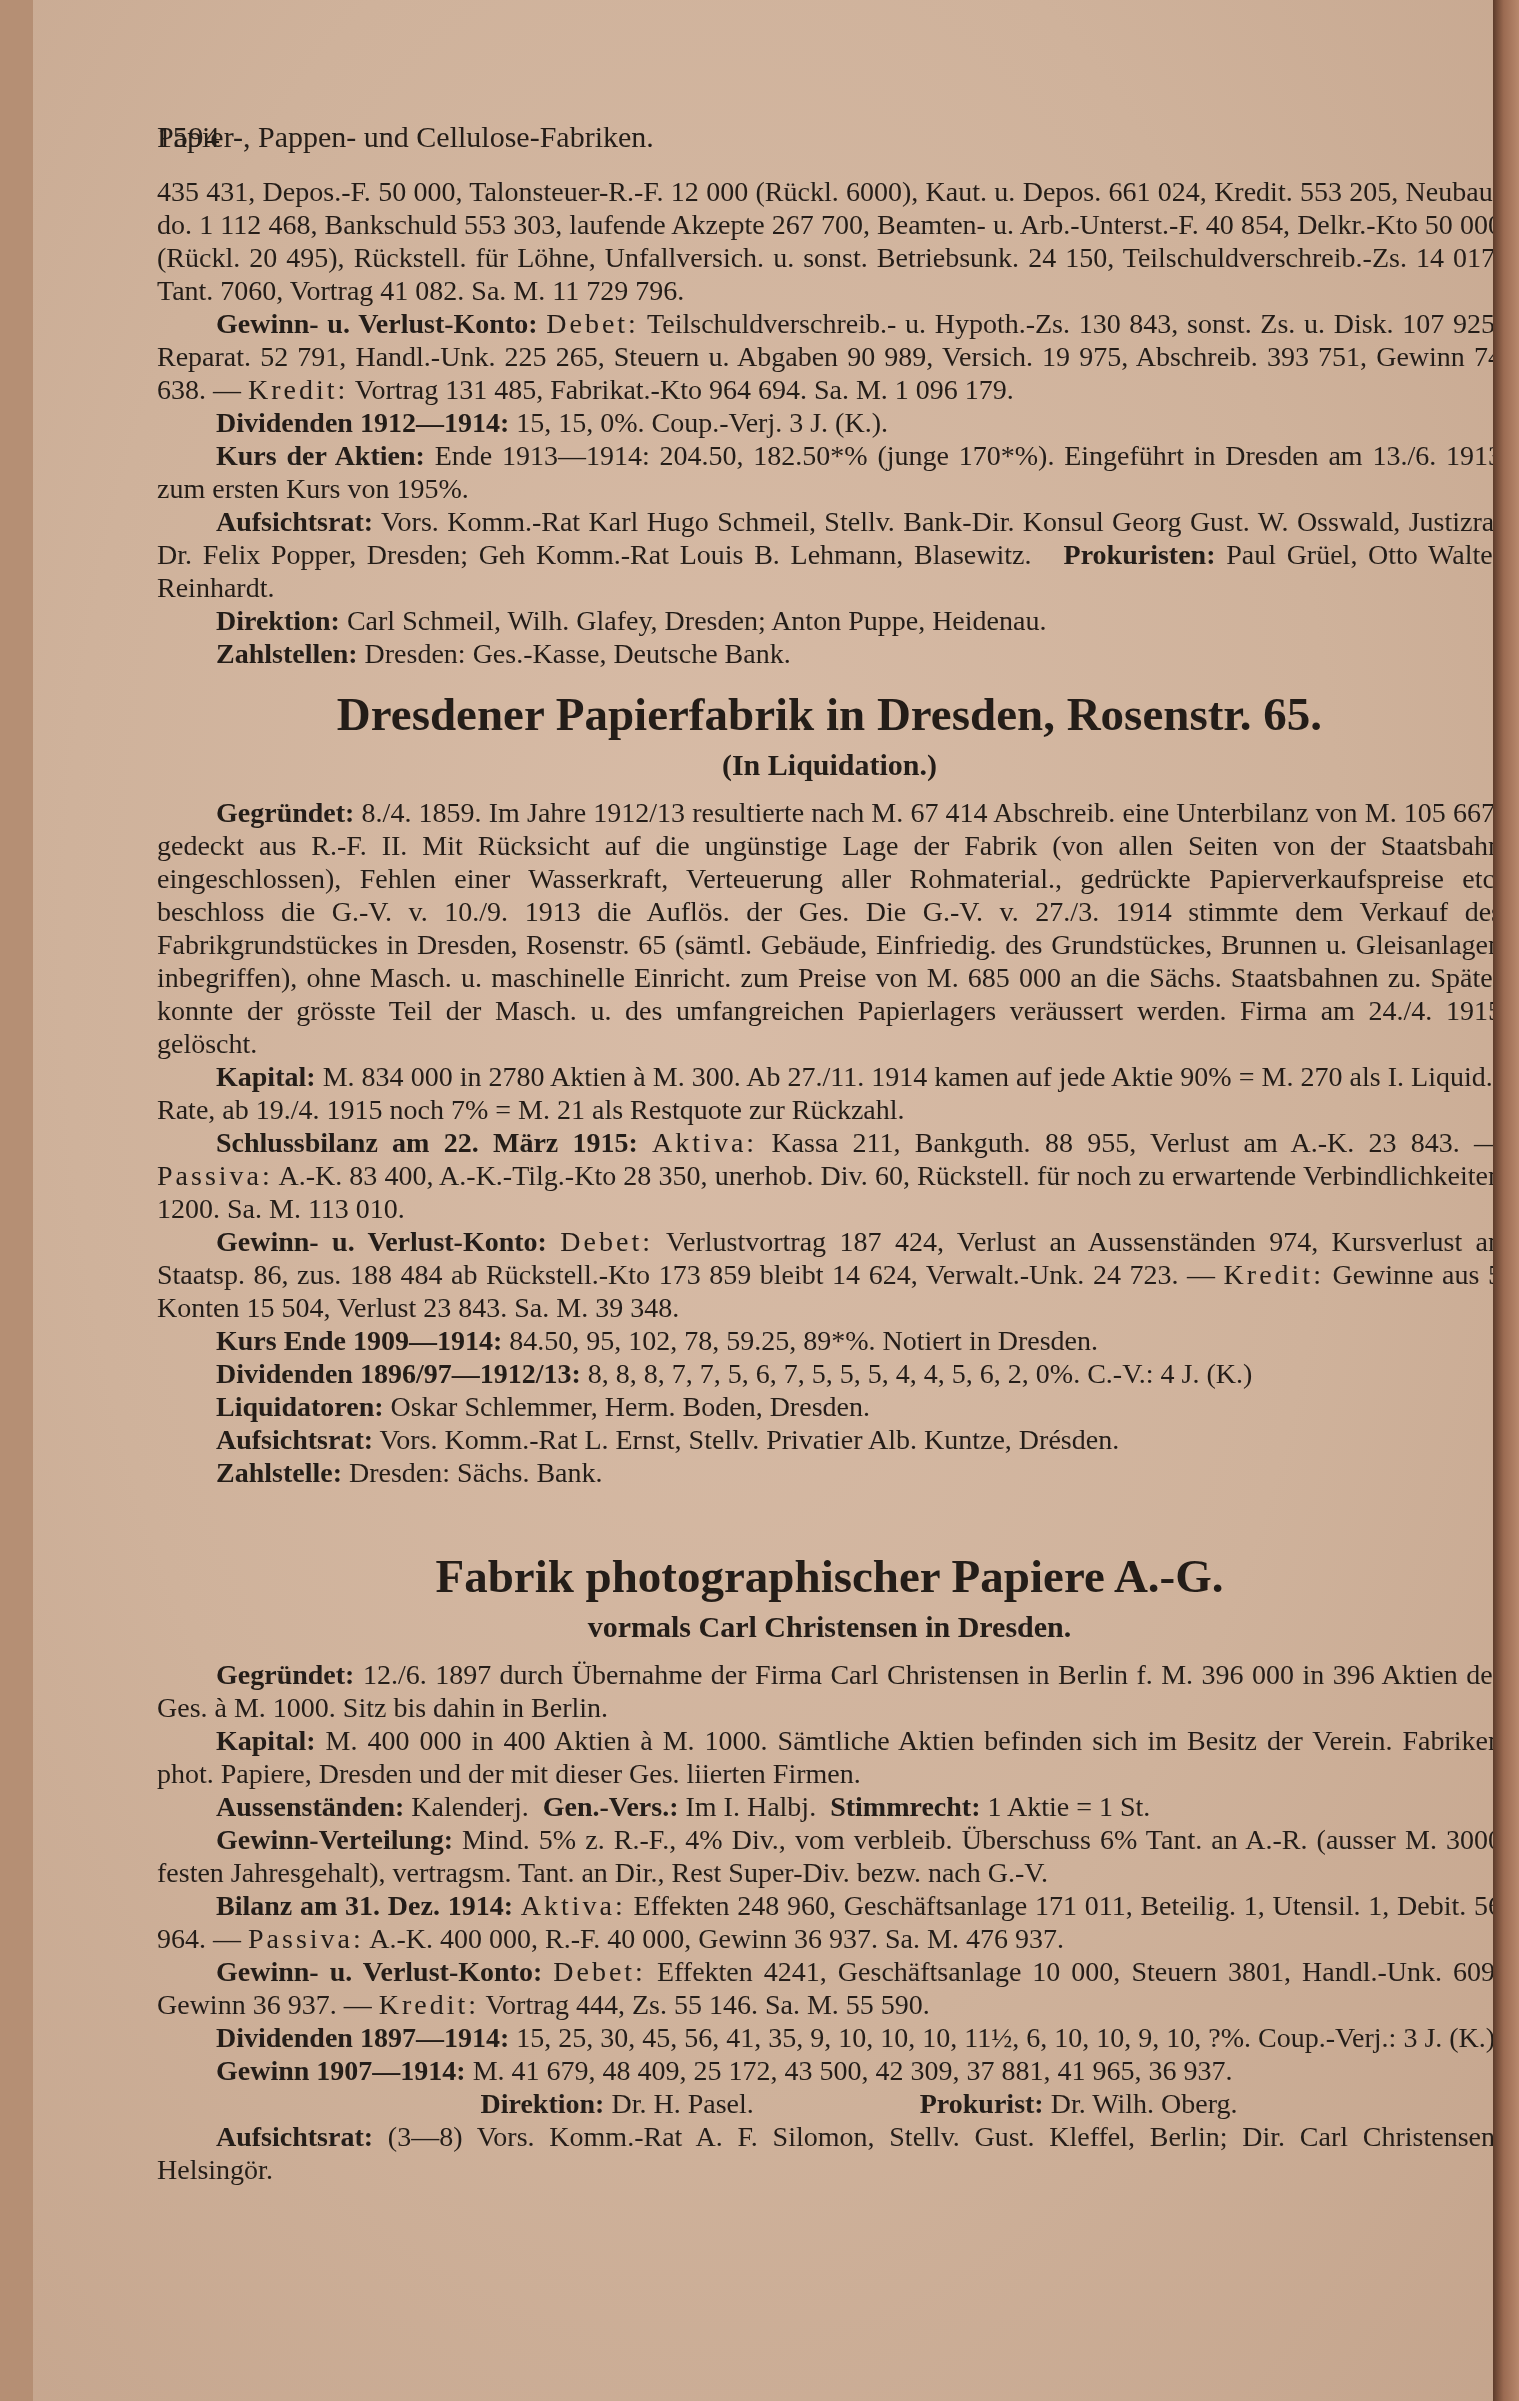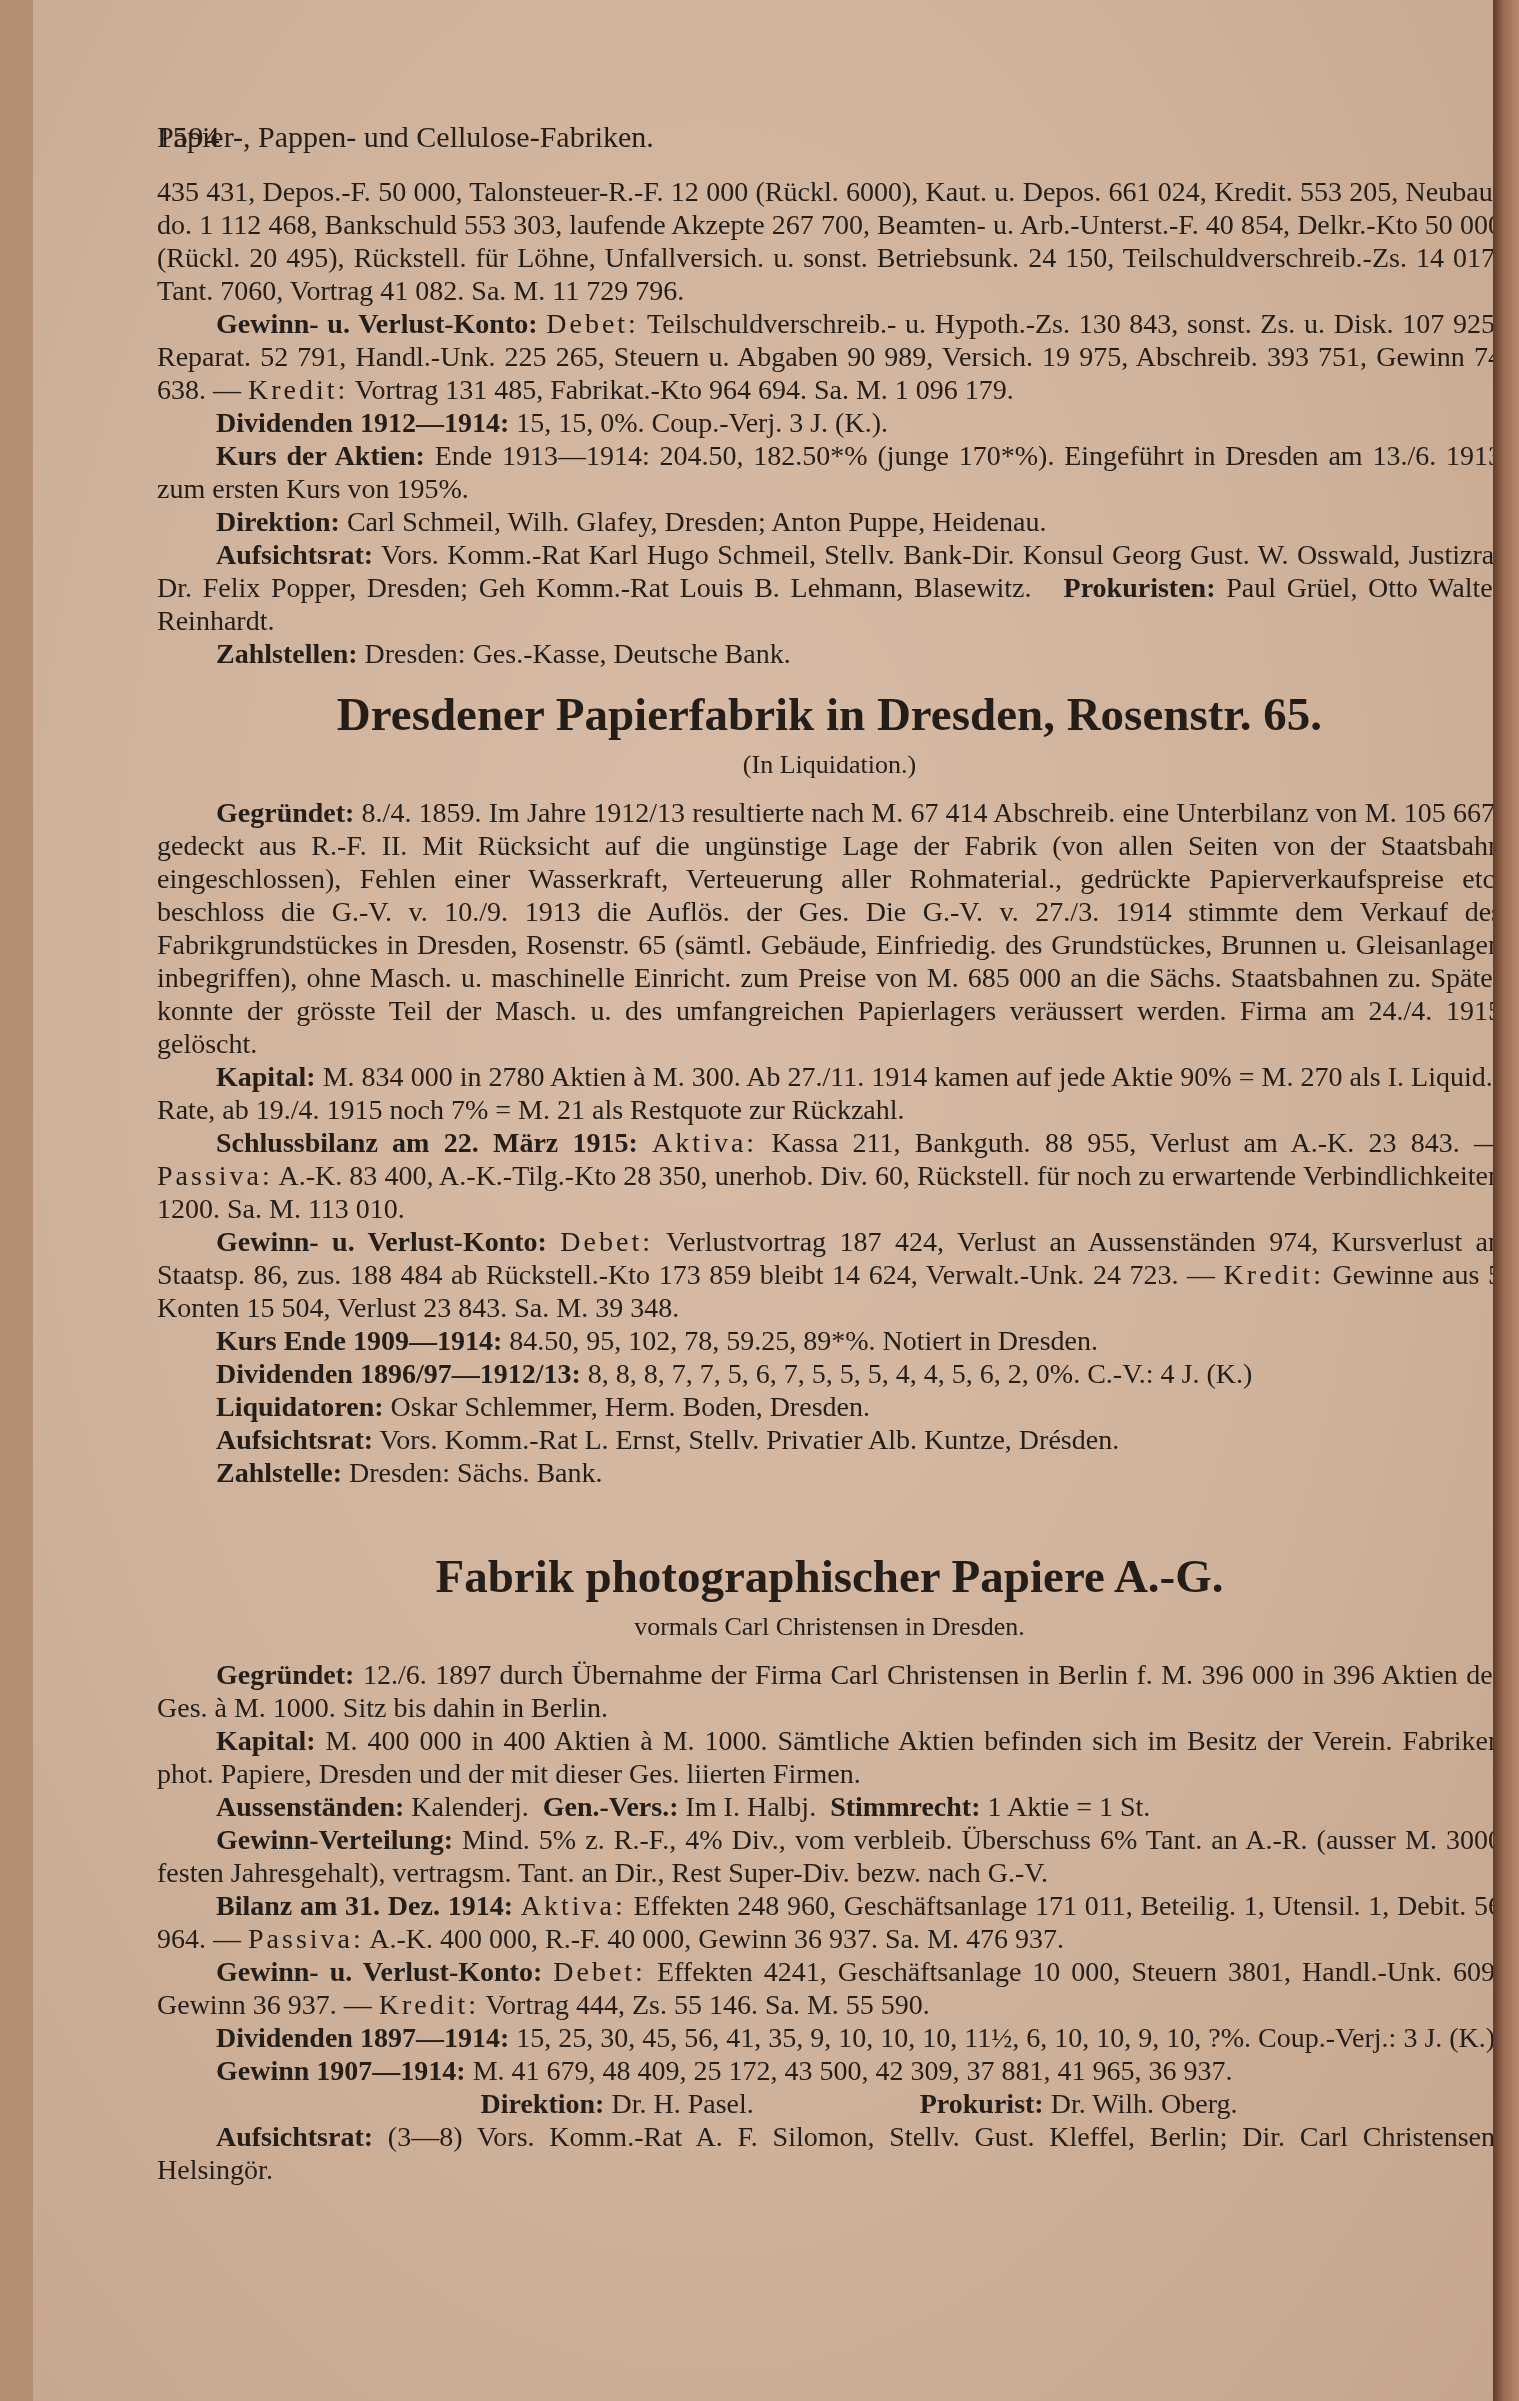--- a/index.html
+++ b/index.html
@@ -29,21 +29,21 @@
     font-size: 28px; line-height: 33px; text-align: justify;
   }
   .col p { margin: 0; }
   .col p.ind { text-indent: 59px; }
   .lbl { font-weight: bold; }
   .sp { letter-spacing: 3px; }
   .title {
     text-align: center; font-size: 47px; line-height: 61px; margin: 0;
   }
   .subtitle {
-    text-align: center; font-weight: normal; font-size: 26px; line-height: 40px; margin: 0 0 10.6px 0;
+    text-align: center; font-weight: bold; font-size: 30px; line-height: 40px; margin: 0 0 10.6px 0;
   }
   #sec1 { top: 175px; }
   #sec2 { top: 684px; }
   #sec3 { top: 1546px; }
 </style>
 </head>
 <body>
 
 <div class="page">
 
@@ -63,28 +63,28 @@
     </p>
     <p class="ind">
       <span class="lbl">Dividenden 1912—1914:</span>
       <span>15, 15, 0%. Coup.-Verj. 3 J. (K.).</span>
     </p>
     <p class="ind">
       <span class="lbl">Kurs der Aktien:</span>
       <span>Ende 1913—1914: 204.50, 182.50*% (junge 170*%). Eingeführt in Dresden am 13./6. 1913 zum ersten Kurs von 195%.</span>
     </p>
     <p class="ind">
-      <span class="lbl">Direktion:</span>
-      <span>Carl Schmeil, Wilh. Glafey, Dresden; Anton Puppe, Heidenau.</span>
-    </p>
-    <p class="ind">
       <span class="lbl">Aufsichtsrat:</span>
       <span>Vors. Komm.-Rat Karl Hugo Schmeil, Stellv. Bank-Dir. Konsul Georg Gust. W. Osswald, Justizrat Dr. Felix Popper, Dresden; Geh Komm.-Rat Louis B. Lehmann, Blasewitz.</span>
       &nbsp;&nbsp;<span class="lbl">Prokuristen:</span>
       <span>Paul Grüel, Otto Walter Reinhardt.</span>
+    </p>
+    <p class="ind">
+      <span class="lbl">Direktion:</span>
+      <span>Carl Schmeil, Wilh. Glafey, Dresden; Anton Puppe, Heidenau.</span>
     </p>
     <p class="ind">
       <span class="lbl">Zahlstellen:</span>
       <span>Dresden: Ges.-Kasse, Deutsche Bank.</span>
     </p>
   </div>
 
   <div class="col" id="sec2">
     <h2 class="title">Dresdener Papierfabrik in Dresden, Rosenstr. 65.</h2>
     <div class="subtitle">(In Liquidation.)</div>

